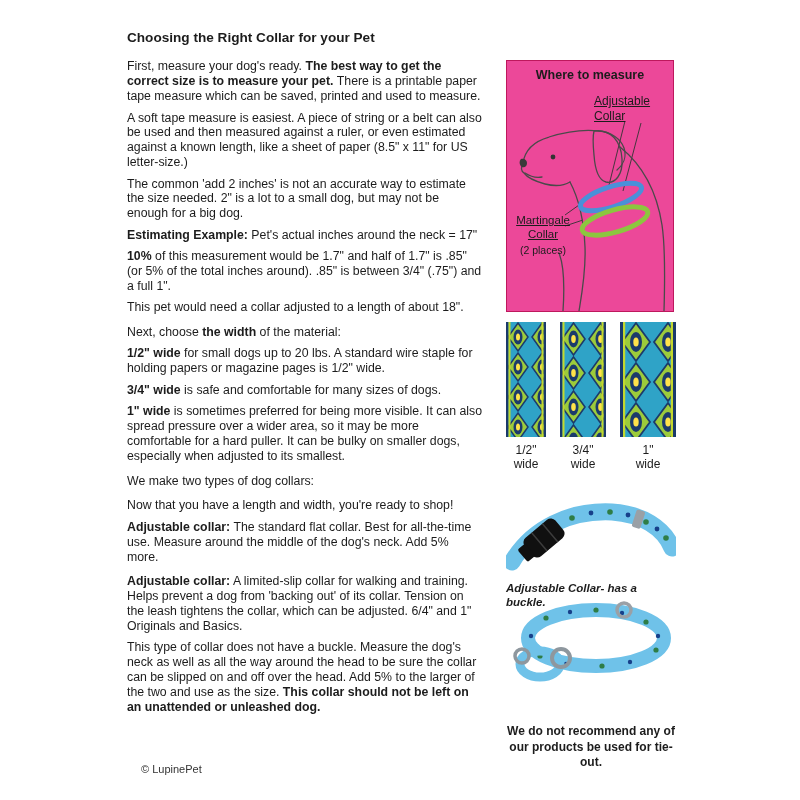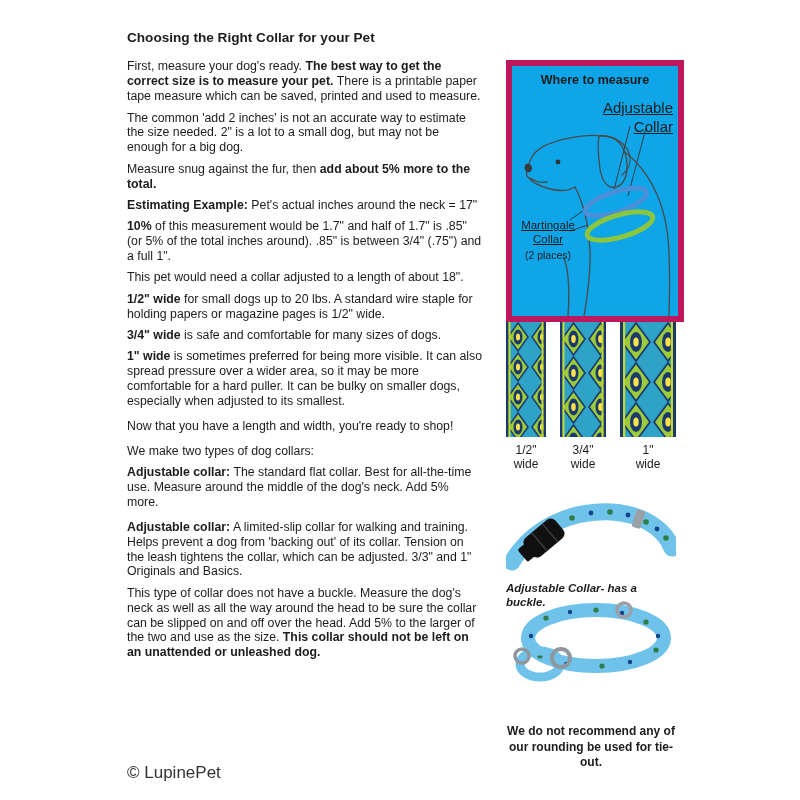--- a/index.html
+++ b/index.html
@@ -5,27 +5,27 @@
   html,body{margin:0;padding:0;background:#fff;}
   body{font-family:"Liberation Sans", sans-serif;color:#1c1c1c;}
   .page{position:relative;width:800px;height:800px;background:#fff;overflow:hidden;}
 
   
   .left{position:absolute;left:127px;top:30px;width:356px;font-size:12.3px;line-height:1.21;}
   .title{font-size:13.6px;font-weight:bold;margin:0 0 13px 0;}
   .p{margin:0 0 6.5px 0;}
   .p b{font-weight:bold;}
   .gap-top{margin-top:10px;}
-  .copyright{position:absolute;left:127px;top:763px;font-size:17px;color:#333;}
+  .copyright{position:absolute;left:141px;top:763px;font-size:11px;color:#333;}
 
   
   .right{position:absolute;left:506px;top:60px;width:170px;}
-  .measure-box{position:absolute;top:0;left:0;width:166px;height:250px;border:6px solid #be185d;background:#0ea5e9;}
+  .measure-box{position:absolute;top:0;left:0;width:166px;height:250px;border:1px solid #be185d;background:#ec4899;}
   .measure-title{position:absolute;top:7px;left:0;width:100%;text-align:center;font-weight:bold;font-size:12.5px;}
-  .label-adj{position:absolute;top:33px;right:5px;width:74px;text-align:right;font-size:15px;line-height:1.25;}
+  .label-adj{position:absolute;top:33px;right:5px;width:74px;text-align:left;font-size:12px;line-height:1.25;}
   .label-adj span{display:block;text-decoration:underline;}
   .label-mart{position:absolute;top:152px;left:3px;width:66px;text-align:center;font-size:11.5px;line-height:1.25;}
   .label-mart .u{display:block;text-decoration:underline;}
   .label-mart .places{display:block;font-size:10.5px;margin-top:2px;}
   .dog-svg{position:absolute;left:0;top:24px;}
 
   .widths{position:absolute;top:262px;left:0;width:170px;display:flex;justify-content:space-between;}
   .width-item{display:flex;flex-direction:column;align-items:center;}
   .width-cap{margin-top:7px;font-size:12px;text-align:center;line-height:1.15;}
   .width-cap span{display:block;}
@@ -40,46 +40,47 @@
 </head>
 <body>
 
 <div class="page">
 
   <div class="left">
     <h1 class="title">Choosing the Right Collar for your Pet</h1>
 
     <p class="p"><span>First, measure your dog's ready. </span><b>The best way to get the correct size is to measure your pet. </b><span>There is a printable paper tape measure which can be saved, printed and used to measure.</span></p>
 
+    <p class="p">A soft tape measure is easiest. A piece of string or a belt can also be used and then measured against a ruler, or even estimated against a known length, like a sheet of paper (8.5" x 11" for US letter-size.)</p>
 
     <p class="p">The common 'add 2 inches' is not an accurate way to estimate the size needed. 2" is a lot to a small dog, but may not be enough for a big dog.</p>
 
-    <p class="p"><span>Measure snug against the fur, then </span><b>add about 5% more to the total.</b></p>
 
 
     <p class="p"><b>Estimating Example:</b><span> Pet's actual inches around the neck = 17"</span></p>
 
     <p class="p"><b>10%</b><span> of this measurement would be 1.7" and half of 1.7" is .85" (or 5% of the total inches around). .85" is between 3/4" (.75") and a full 1".</span></p>
 
     <p class="p">This pet would need a collar adjusted to a length of about 18".</p>
 
+    <p class="p gap-top"><span>Next, choose </span><b>the width</b><span> of the material:</span></p>
 
     <p class="p"><b>1/2" wide</b><span> for small dogs up to 20 lbs. A standard wire staple for holding papers or magazine pages is 1/2" wide.</span></p>
 
     <p class="p"><b>3/4" wide</b><span> is safe and comfortable for many sizes of dogs.</span></p>
 
     <p class="p"><b>1" wide</b><span> is sometimes preferred for being more visible. It can also spread pressure over a wider area, so it may be more comfortable for a hard puller. It can be bulky on smaller dogs, especially when adjusted to its smallest.</span></p>
 
+    <p class="p gap-top">We make two types of dog collars:</p>
+
     <p class="p gap-top">Now that you have a length and width, you're ready to shop!</p>
 
-    <p class="p gap-top">We make two types of dog collars:</p>
-
     <p class="p"><b>Adjustable collar:</b><span> The standard flat collar. Best for all-the-time use. Measure around the middle of the dog's neck. Add 5% more.</span></p>
 
-    <p class="p gap-top"><b>Adjustable collar:</b><span> A limited-slip collar for walking and training. Helps prevent a dog from 'backing out' of its collar. Tension on the leash tightens the collar, which can be adjusted. 3/3" and 1" Originals and Basics.</span></p>
+    <p class="p gap-top"><b>Adjustable collar:</b><span> A limited-slip collar for walking and training. Helps prevent a dog from 'backing out' of its collar. Tension on the leash tightens the collar, which can be adjusted. 6/4" and 1" Originals and Basics.</span></p>
 
     <p class="p"><span>This type of collar does not have a buckle. Measure the dog's neck as well as all the way around the head to be sure the collar can be slipped on and off over the head. Add 5% to the larger of the two and use as the size. </span><b>This collar should not be left on an unattended or unleashed dog.</b></p>
 
   </div>
 
   <div class="copyright">© LupinePet</div>
 
   <div class="right">
 
     <div class="measure-box">
@@ -235,16 +236,16 @@
             <circle cx="60" cy="66" r="2.2"></circle>
             <circle cx="25" cy="38" r="2.2"></circle>
         </g>
         <ellipse cx="34" cy="66" rx="20" ry="13" fill="none" stroke="#6fc2e9" stroke-width="9"></ellipse>
         <circle cx="55" cy="60" r="9" fill="none" stroke="#8e979e" stroke-width="4"></circle>
         <circle cx="16" cy="58" r="7" fill="none" stroke="#8e979e" stroke-width="3.5"></circle>
         <circle cx="118" cy="12" r="7" fill="none" stroke="#9aa0a6" stroke-width="3.5"></circle>
       </svg>
     </div>
 
-    <div class="note">We do not recommend any of our rounding be used for tie-out.</div>
+    <div class="note">We do not recommend any of our products be used for tie-out.</div>
 
   </div>
 </div>
 
 </body></html>

